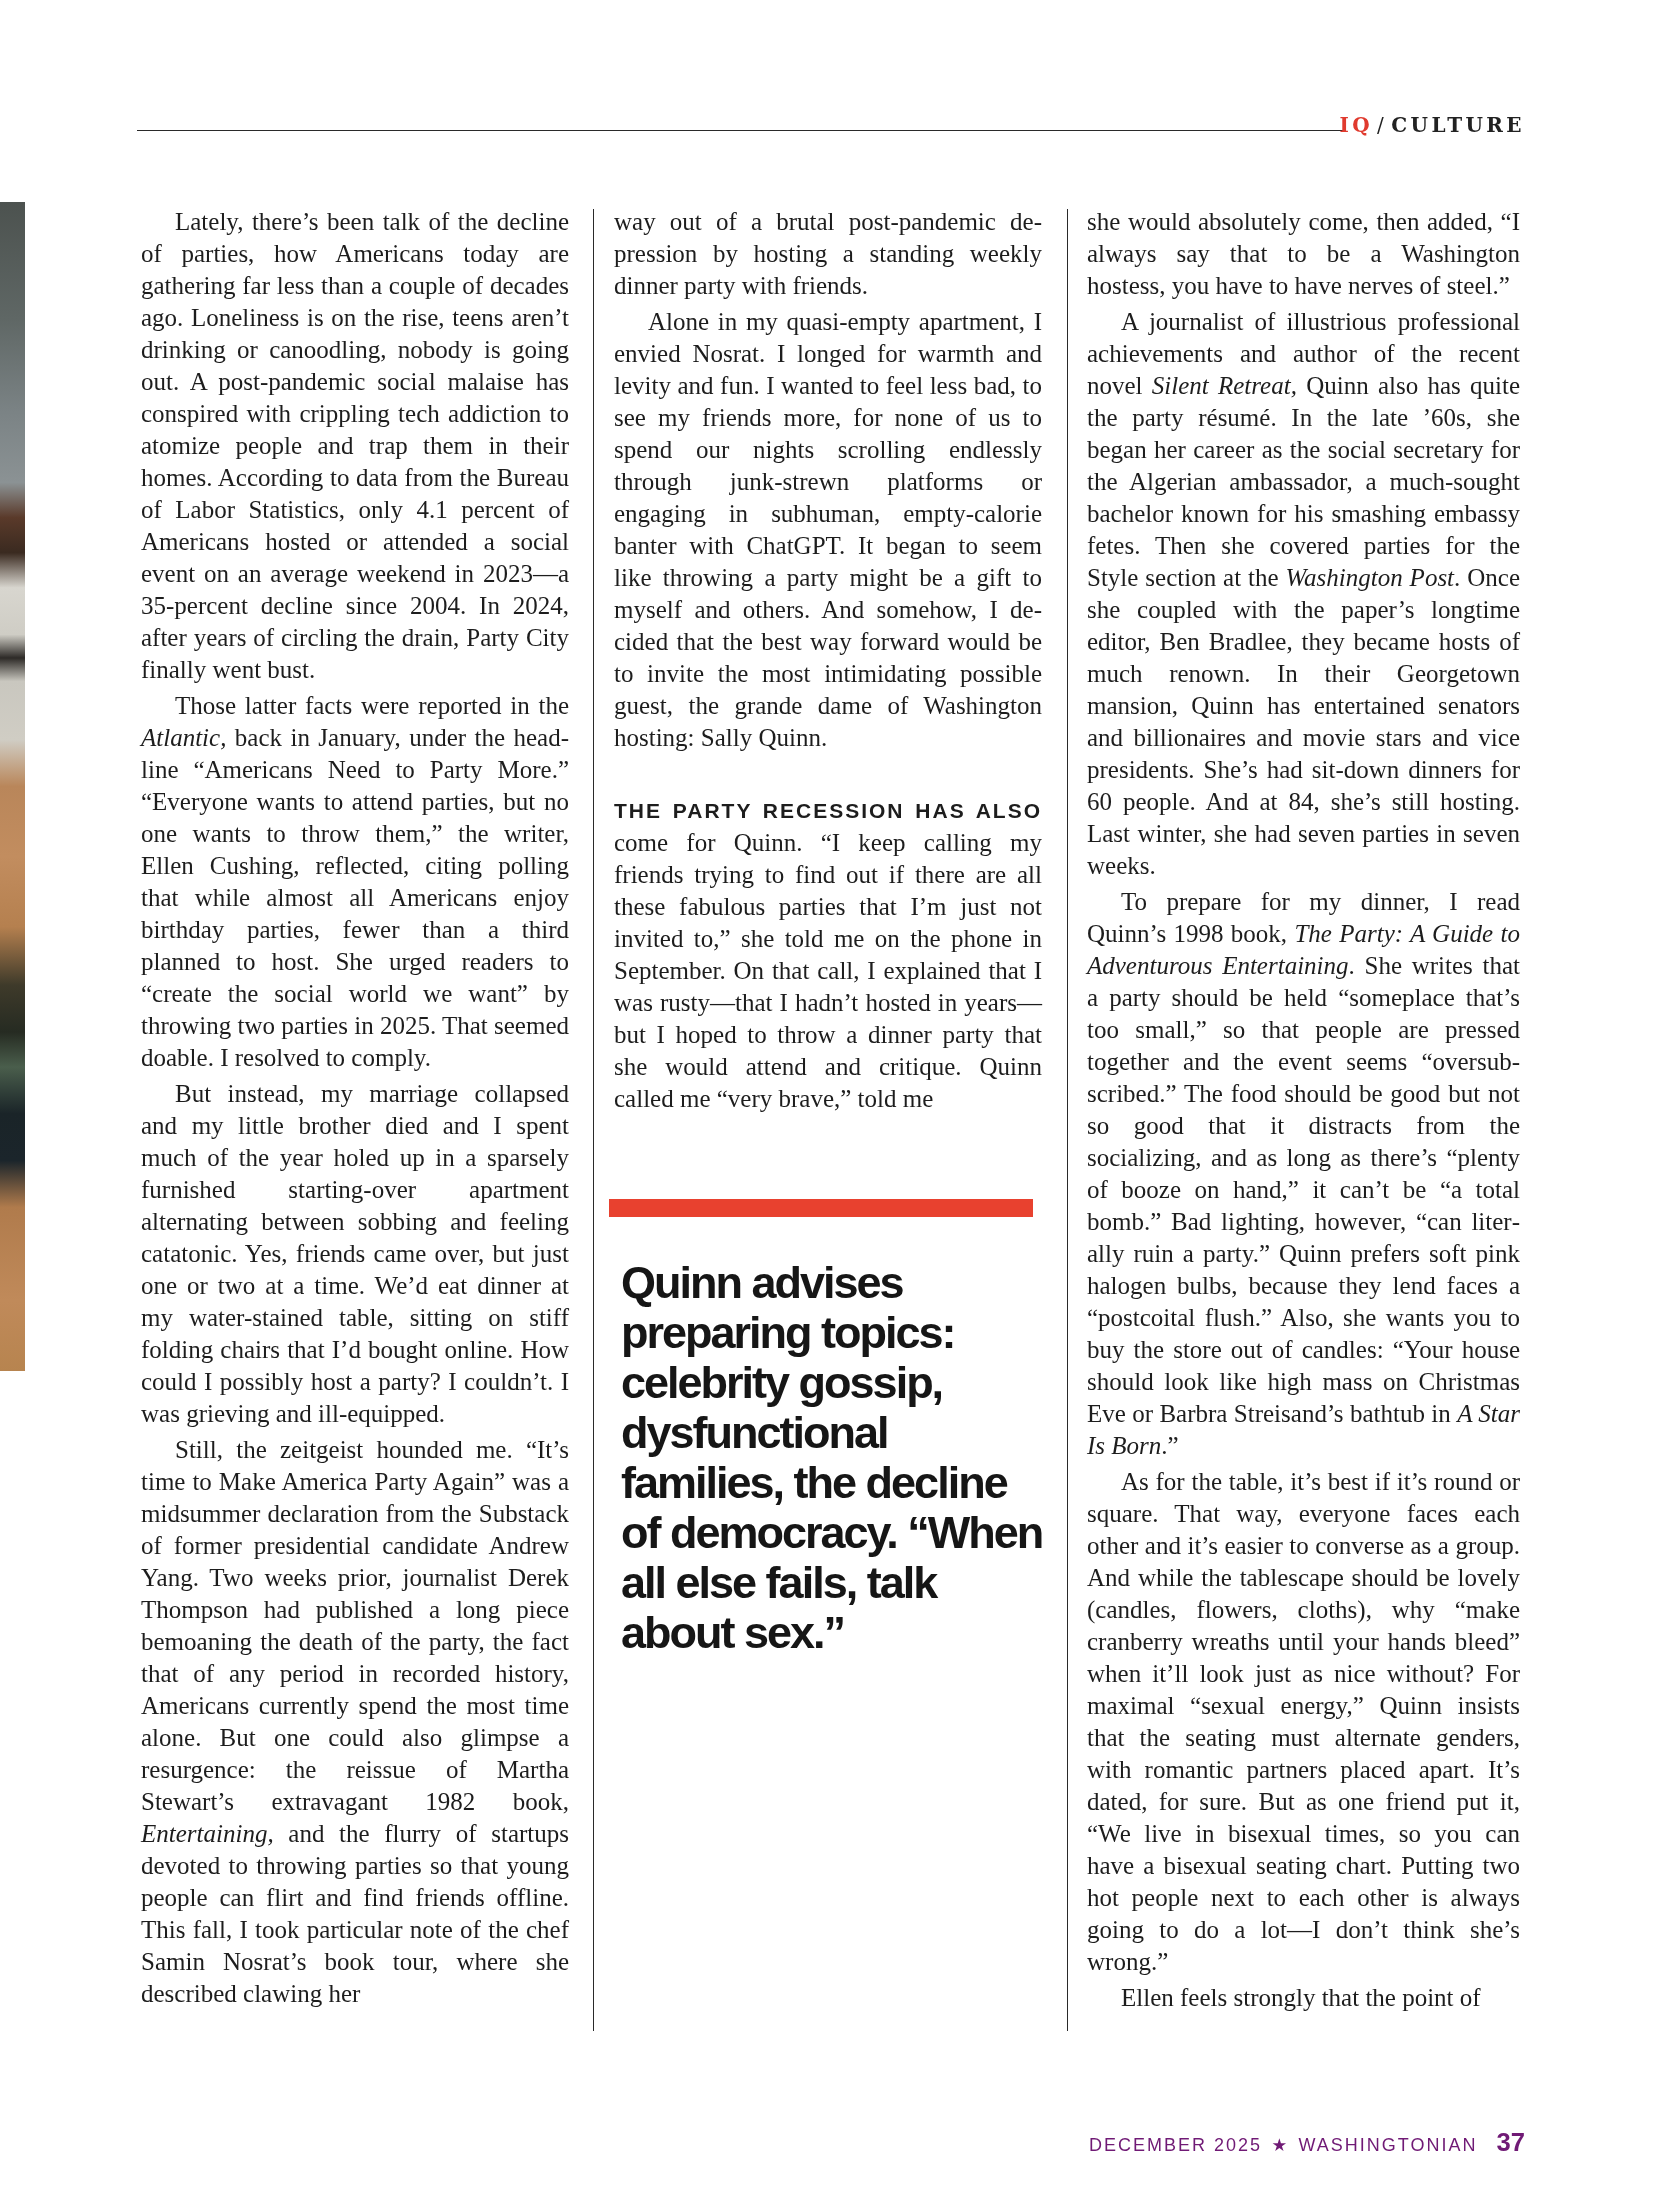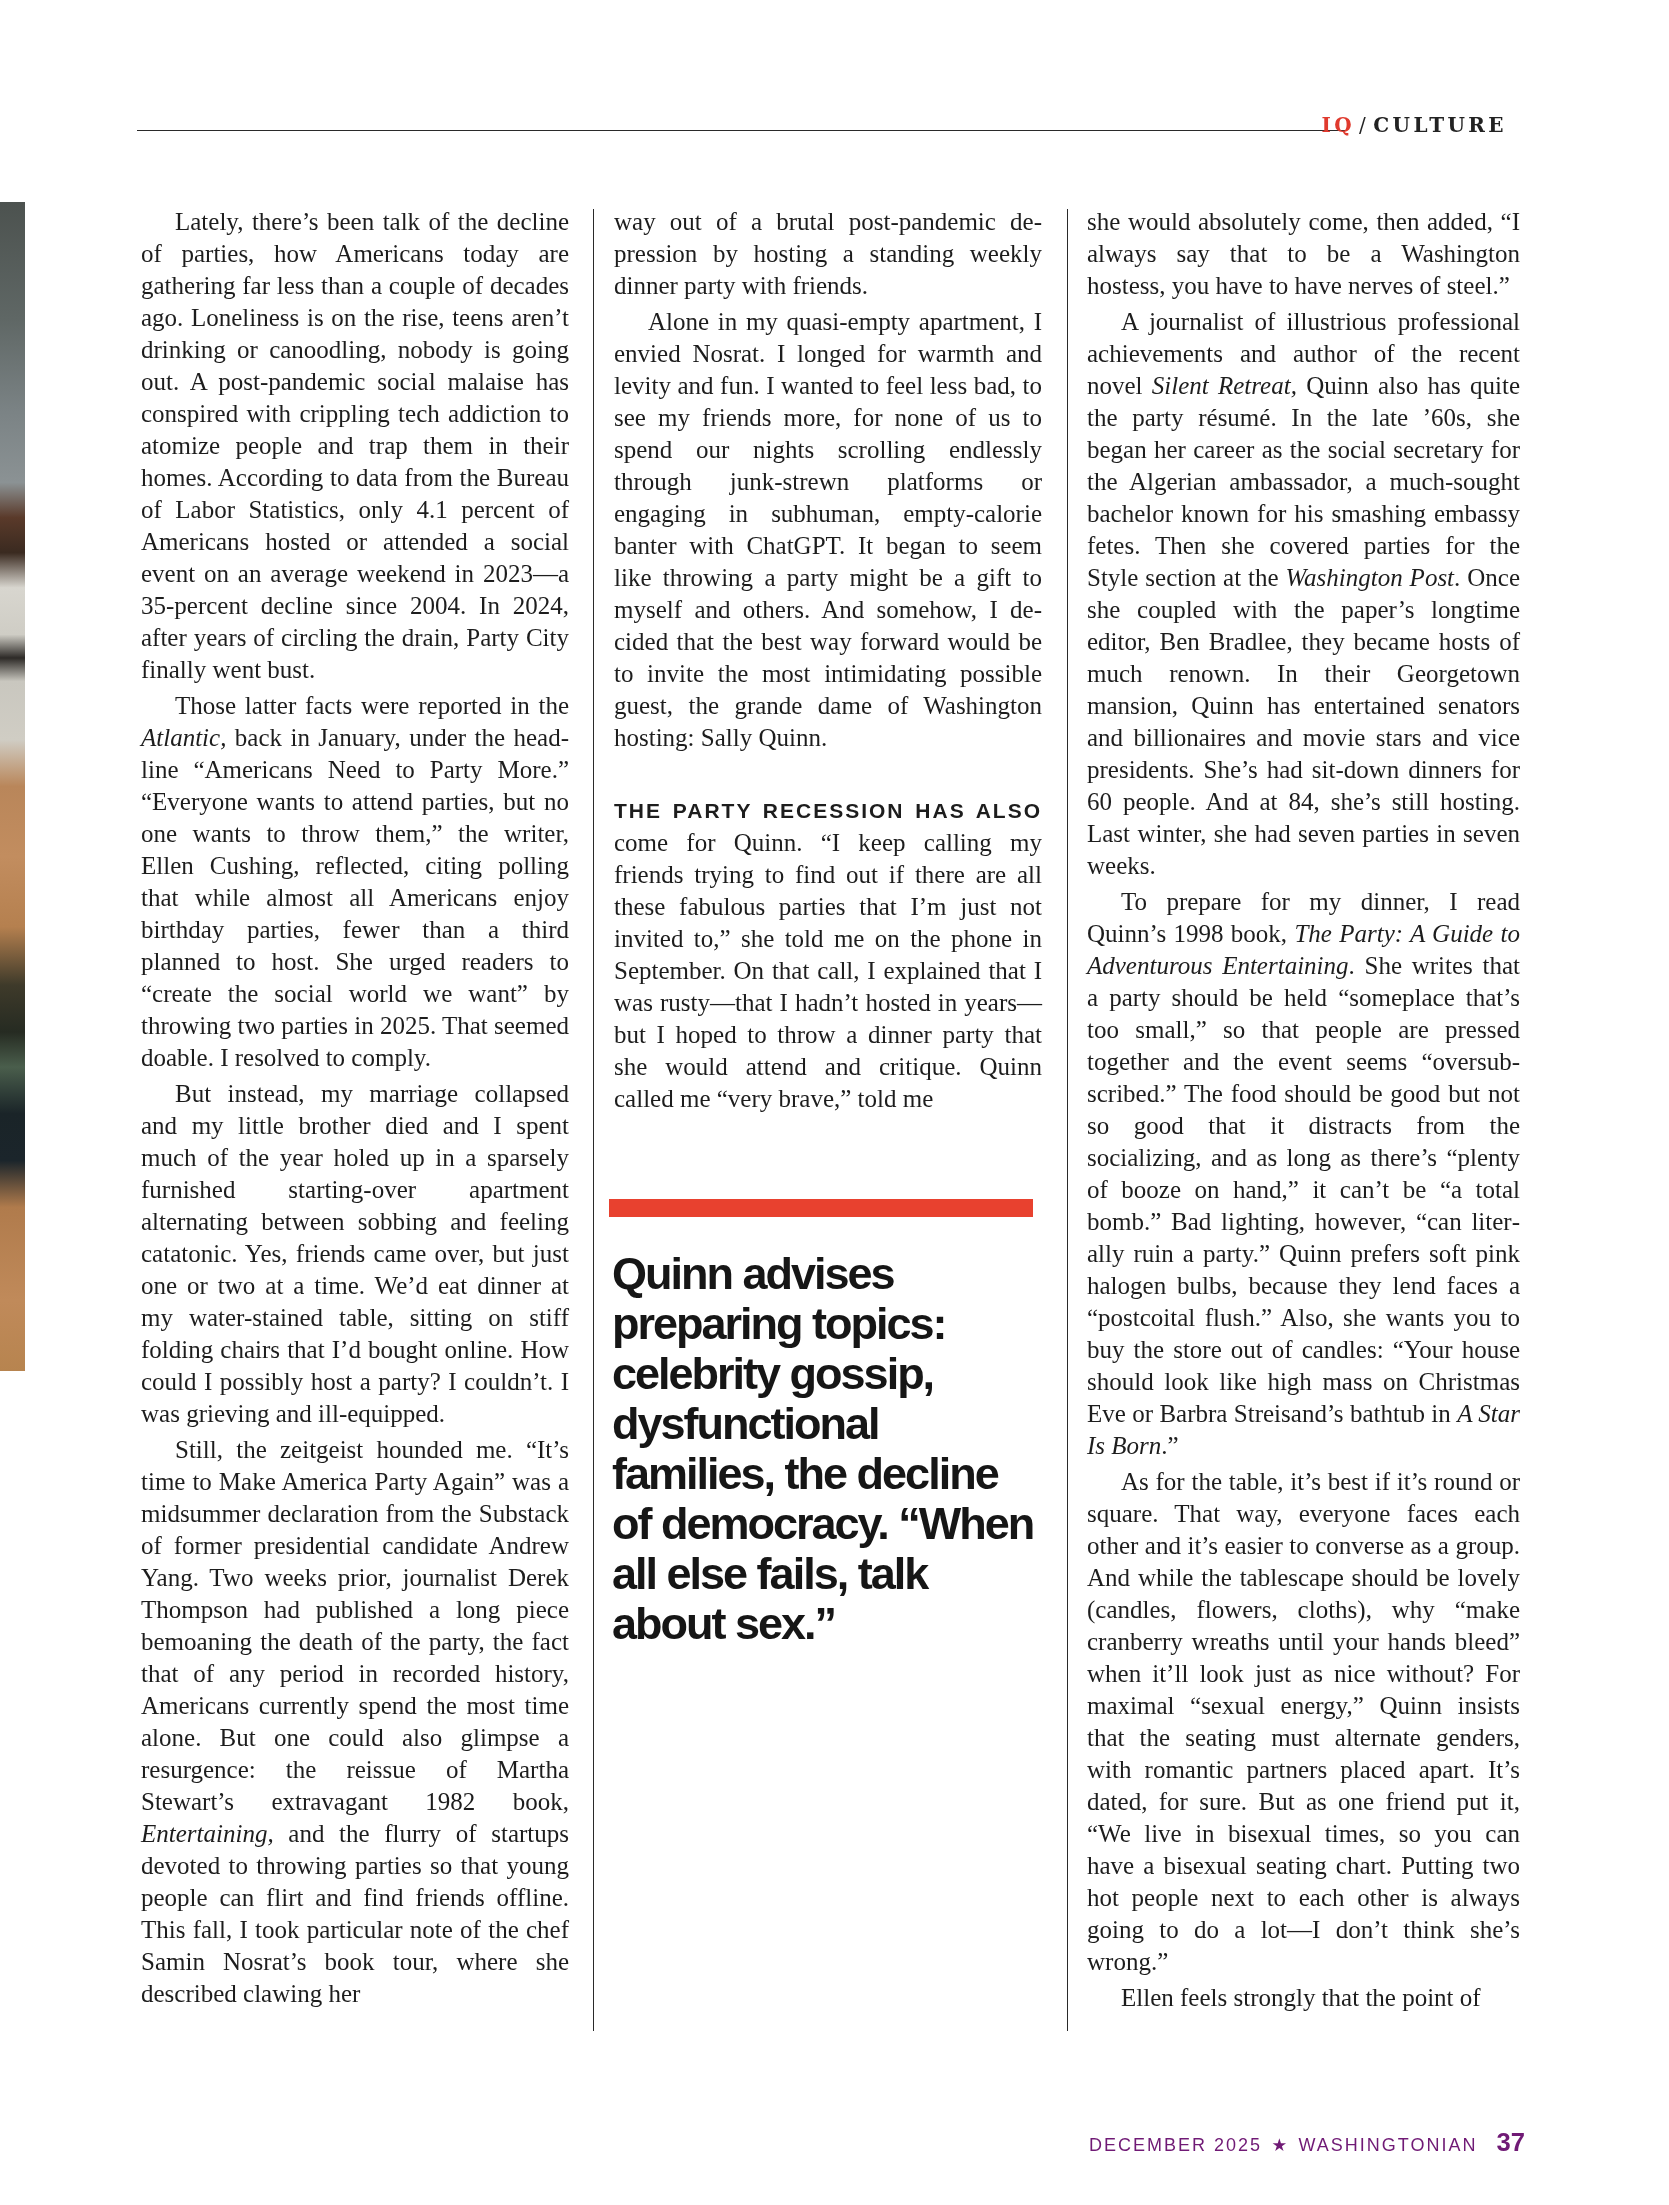--- a/index.html
+++ b/index.html
@@ -13,21 +13,21 @@
       #5a3a2a 27%, #3a2a20 30%, #d8d6cf 33%, #cfcdc5 37%, #2d2a27 39%,
       #c9c7bf 41%, #d0cdc4 46%, #b9865a 50%, #c28d5f 56%, #b5804f 62%,
       #3e3a2a 67%, #262b22 71%, #4a5e4c 74%, #1a2428 78%, #1b252b 82%,
       #b07b4c 86%, #c08a5a 94%, #b7844f 100%);
   }
 
   
   .running-head { position: absolute; top: 108px; left: 137px; right: 144px; height: 27px; }
   .rh-rule { position: absolute; left: 0; top: 21.5px; width: 1209px; height: 1.3px; background: #2a2a2a; }
   .rh-label {
-    position: absolute; right: 18px; top: 5.4px;
+    position: absolute; right: 0; top: 5.4px;
     font-family: "DejaVu Serif", serif; font-weight: bold; font-size: 20px; letter-spacing: 3.4px;
     white-space: nowrap;
   }
   .rh-iq { color: #e03a2e; }
   .rh-slash { color: #222; font-weight: normal; margin: 0 4px; }
   .rh-section { color: #222; }
 
   
   .col {
     position: absolute; top: 202px;
@@ -91,21 +91,21 @@
 </article>
 
 <article class="col col2">
   <p class="no-indent">way out of a brutal post-pandemic de­pression by hosting a standing weekly dinner party with friends.</p>
   <p>Alone in my quasi-empty apartment, I envied Nosrat. I longed for warmth and levity and fun. I wanted to feel less bad, to see my friends more, for none of us to spend our nights scrolling end­lessly through junk-strewn platforms or engaging in subhuman, empty-calorie banter with ChatGPT. It began to seem like throwing a party might be a gift to myself and others. And somehow, I de­cided that the best way forward would be to invite the most intimidating possible guest, the grande dame of Washington hosting: Sally Quinn.</p>
   <div class="section-gap"></div>
   <p class="no-indent"><span class="lead-in">The party recession has also</span><span> come for Quinn. “I keep calling my friends trying to find out if there are all these fabulous parties that I’m just not invited to,” she told me on the phone in September. On that call, I explained that I was rusty—that I hadn’t hosted in years—but I hoped to throw a dinner party that she would attend and critique. Quinn called me “very brave,” told me</span></p>
 </article>
 
 <div class="pull-bar"></div>
-<blockquote class="pull-quote" style="margin:3px">Quinn advises preparing topics: celebrity gossip, dysfunctional families, the decline of democracy. “When all else fails, talk about sex.”</blockquote>
+<blockquote class="pull-quote" style="margin:12px">Quinn advises preparing topics: celebrity gossip, dysfunctional families, the decline of democracy. “When all else fails, talk about sex.”</blockquote>
 
 <article class="col col3">
   <p class="no-indent">she would absolutely come, then add­ed, “I always say that to be a Washing­ton hostess, you have to have nerves of steel.”</p>
   <p><span>A journalist of illustrious profes­sional achievements and author of the recent novel </span><em>Silent Retreat,</em><span> Quinn also has quite the party résumé. In the late ’60s, she began her career as the social secretary for the Algerian ambassa­dor, a much-sought bachelor known for his smashing embassy fetes. Then she covered parties for the Style section at the </span><em>Washington Post</em><span>. Once she coupled with the paper’s longtime editor, Ben Bradlee, they became hosts of much renown. In their Georgetown mansion, Quinn has entertained senators and billionaires and movie stars and vice presidents. She’s had sit-down dinners for 60 people. And at 84, she’s still host­ing. Last winter, she had seven parties in seven weeks.</span></p>
   <p><span>To prepare for my dinner, I read Quinn’s 1998 book, </span><em>The Party: A Guide to Adven­turous Entertaining</em><span>. She writes that a party should be held “someplace that’s too small,” so that people are pressed together and the event seems “oversub­scribed.” The food should be good but not so good that it distracts from the socializing, and as long as there’s “plenty of booze on hand,” it can’t be “a total bomb.” Bad lighting, however, “can liter­ally ruin a party.” Quinn prefers soft pink halogen bulbs, because they lend faces a “postcoital flush.” Also, she wants you to buy the store out of candles: “Your house should look like high mass on Christmas Eve or Barbra Streisand’s bathtub in </span><em>A Star Is Born</em><span>.”</span></p>
   <p>As for the table, it’s best if it’s round or square. That way, everyone faces each other and it’s easier to converse as a group. And while the tablescape should be lovely (candles, flowers, cloths), why “make cranberry wreaths until your hands bleed” when it’ll look just as nice without? For maximal “sexual energy,” Quinn insists that the seating must al­ternate genders, with romantic partners placed apart. It’s dated, for sure. But as one friend put it, “We live in bisexual times, so you can have a bisexual seating chart. Putting two hot people next to each other is always going to do a lot—I don’t think she’s wrong.”</p>
   <p>Ellen feels strongly that the point of</p>
 </article>
 
 <footer class="folio">

